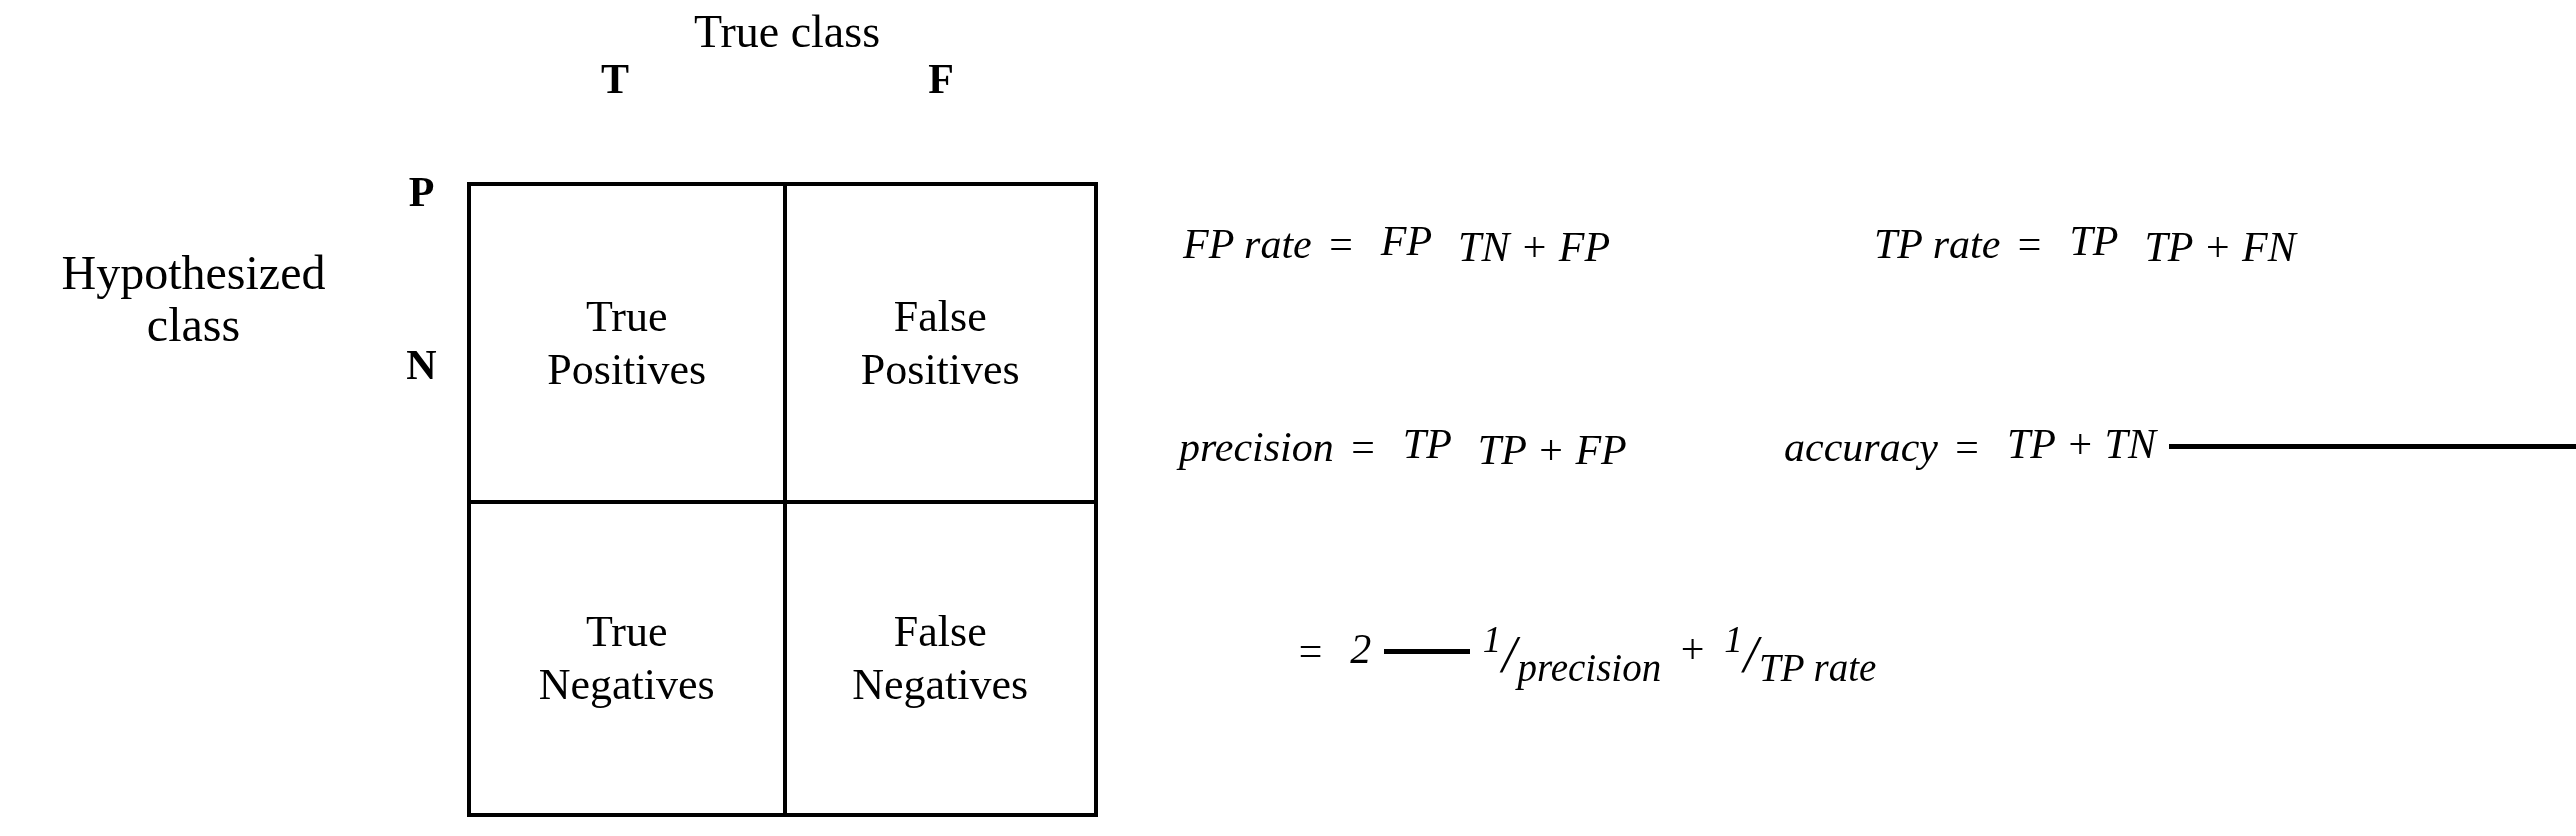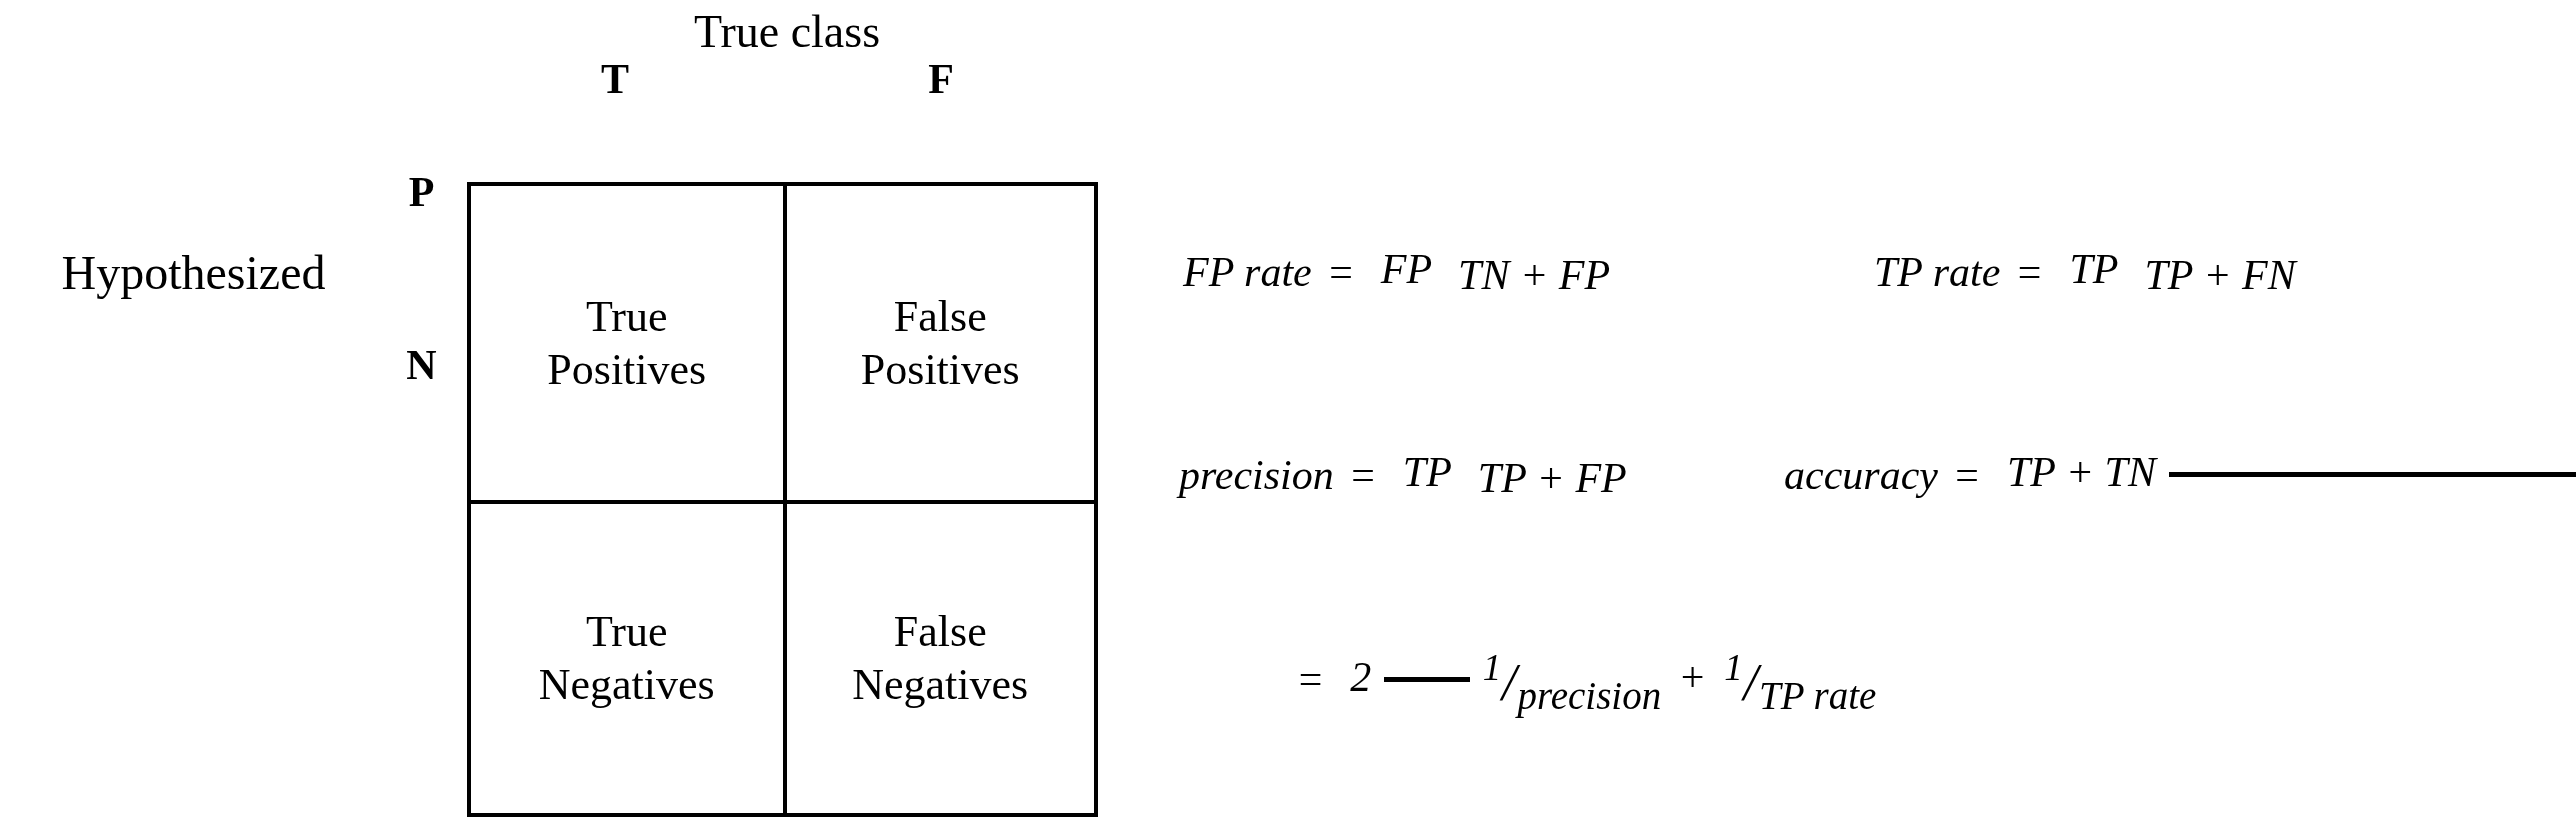--- a/index.html
+++ b/index.html
@@ -92,21 +92,20 @@
   #formula-block { position: absolute; left: 1151px; top: 0; width: 1425px; height: 837px; }
 
   .formula {
     position: absolute;
     display: flex;
     align-items: center;
     font-family: "Liberation Serif", "DejaVu Serif", serif;
     font-style: italic;
     font-size: 42px;
     white-space: nowrap;
-    margin-top: 28px;
   }
   .formula .lhs { padding-right: 14.7px; }
   .formula .eq { font-style: italic; padding-right: 13px; }
 
   .frac {
     display: inline-flex;
     flex-direction: row;
     align-items: center;
     justify-content: center;
     text-align: center;
@@ -150,20 +149,21 @@
   <div id="col-header-t" class="col-header">T</div>
   <div id="col-header-f" class="col-header">F</div>
 
   <div id="row-label-block">
     <div id="row-header-p" class="row-header">P</div>
     <div id="row-header-n" class="row-header">N</div>
   </div>
 
   <div id="side-label">
     <span class="side-line">Hypothesized</span>
+    <span class="side-line">class</span>
   </div>
 
   <div id="matrix-table">
 
     <div class="matrix-cell cell-r0c0">
       <div>
         <span class="cell-line">True</span>
         <span class="cell-line">Positives</span>
       </div>
     </div>

